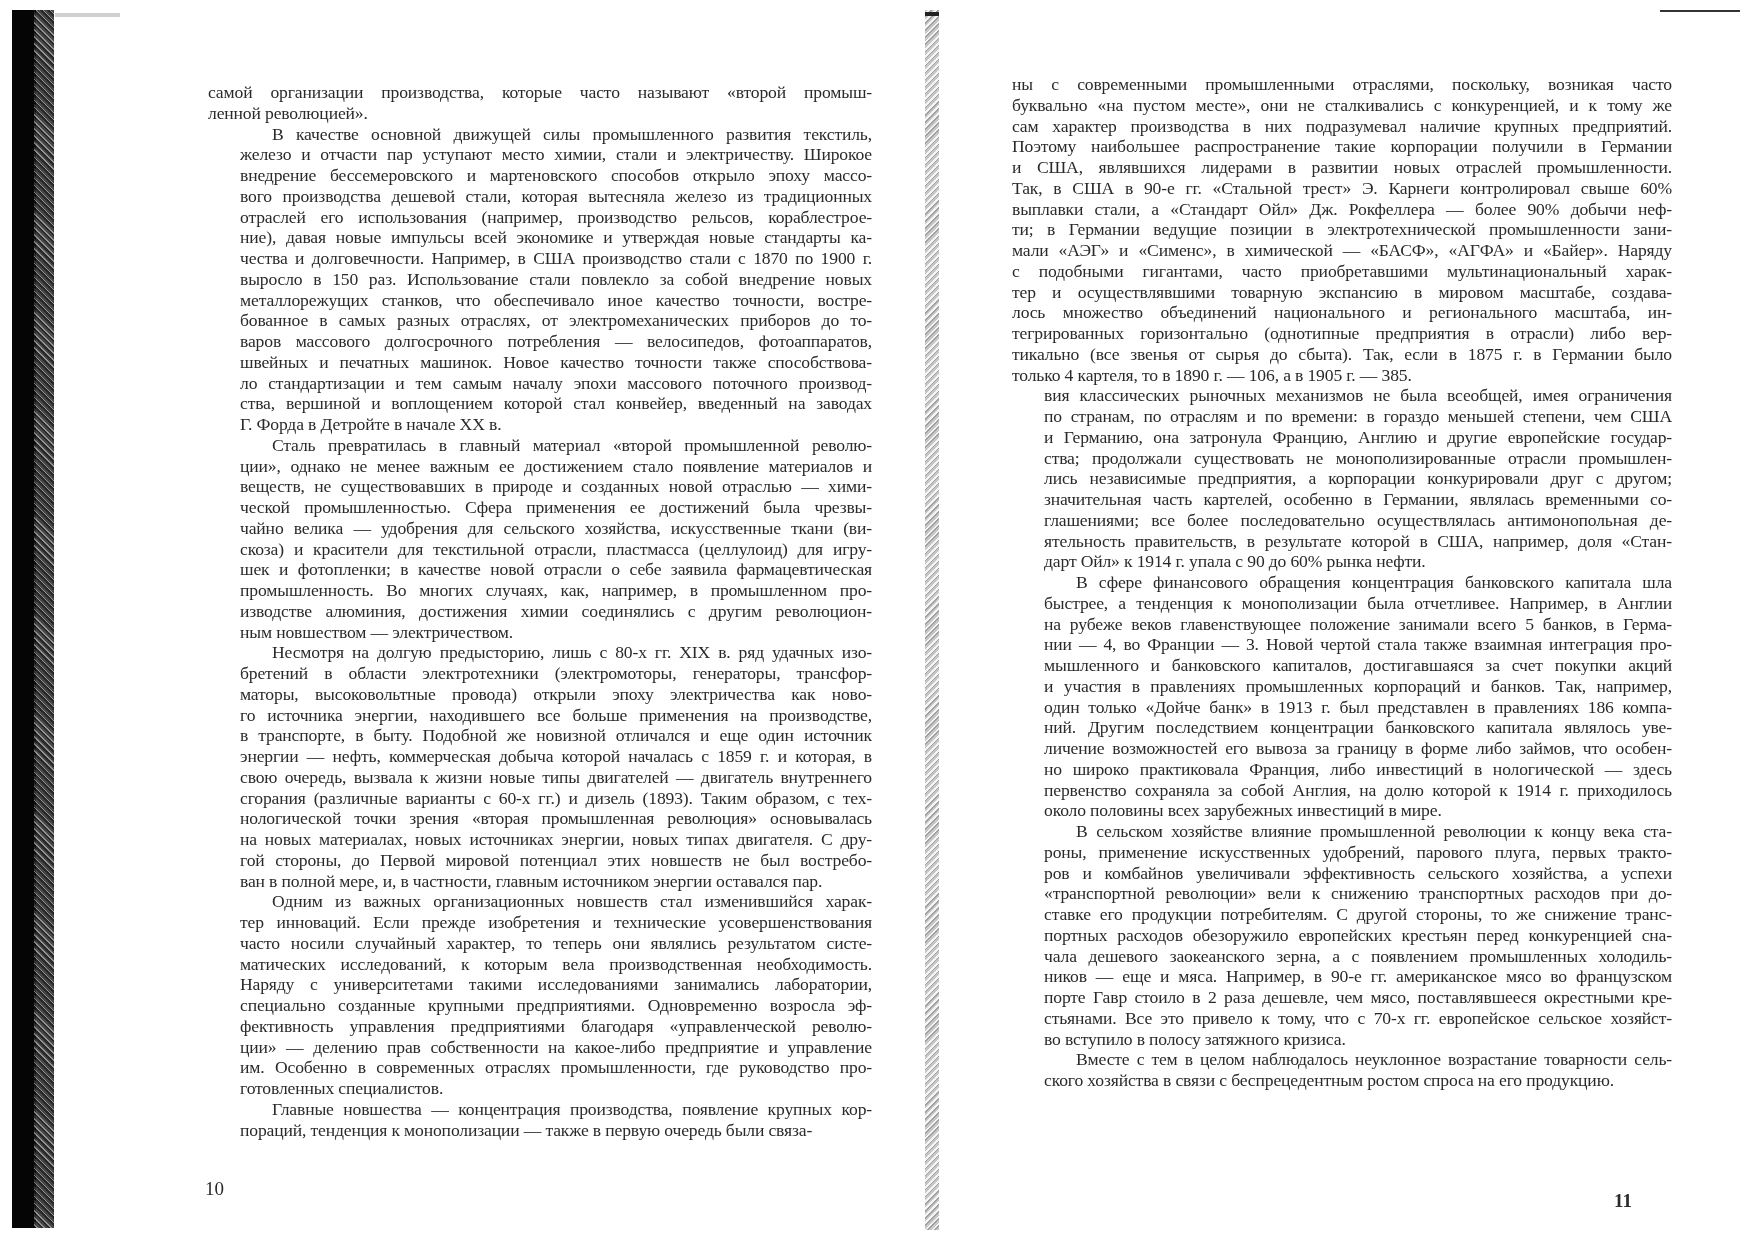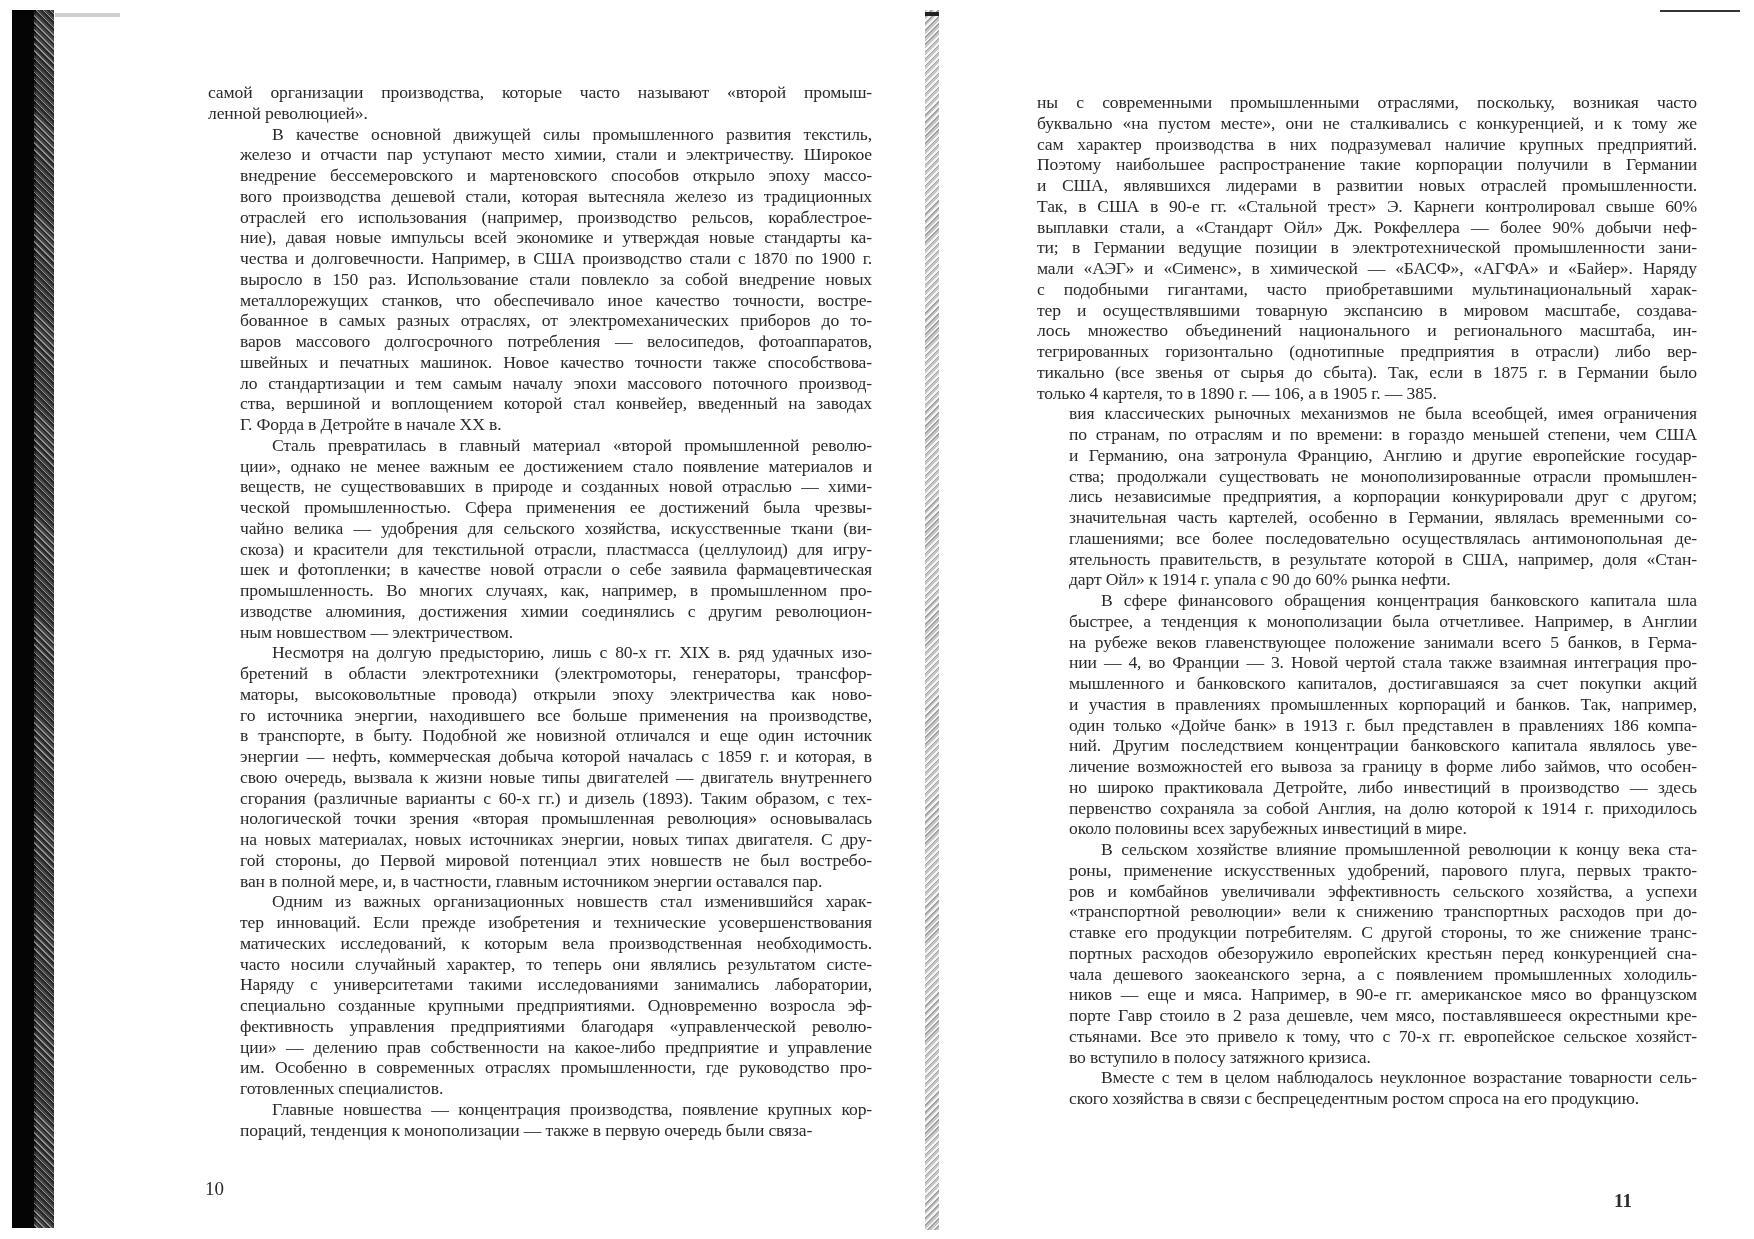--- a/index.html
+++ b/index.html
@@ -43,21 +43,21 @@
     letter-spacing: -0.15px;
   }
   .page-text p { margin: 0; text-indent: 0; }
   .page-text p.indent { text-indent: 32px; }
   .page-text .line {
     display: block; white-space: nowrap;
     text-align-last: justify;
   }
   .page-text .line.last { text-align-last: left; }
   #left-text  { left: 208px; top: 82px; width: 664px; }
-  #right-text { left: 1012px; top: 92px; width: 660px; margin-left: 25px; }
+  #right-text { left: 1012px; top: 74px; width: 660px; }
   .page-number {
     position: absolute; font-size: 19px; color: #2a2a2a;
   }
   #page-num-left  { left: 205px; top: 1178px; }
   #page-num-right { left: 1614px; top: 1190px; font-weight: bold; }
 </style>
 </head>
 <body>
 
 <div class="edge-black"></div>
@@ -111,22 +111,22 @@
       <span class="line">свою очередь, вызвала к жизни новые типы двигателей — двигатель внутреннего</span>
       <span class="line">сгорания (различные варианты с 60-х гг.) и дизель (1893). Таким образом, с тех-</span>
       <span class="line">нологической точки зрения «вторая промышленная революция» основывалась</span>
       <span class="line">на новых материалах, новых источниках энергии, новых типах двигателя. С дру-</span>
       <span class="line">гой стороны, до Первой мировой потенциал этих новшеств не был востребо-</span>
       <span class="line last">ван в полной мере, и, в частности, главным источником энергии оставался пар.</span>
     </p>
     <p class="indent">
       <span class="line" style="padding-left: 32px;">Одним из важных организационных новшеств стал изменившийся харак-</span>
       <span class="line">тер инноваций. Если прежде изобретения и технические усовершенствования</span>
+      <span class="line">часто носили случайный характер, то теперь они являлись результатом систе-</span>
       <span class="line">матических исследований, к которым вела производственная необходимость.</span>
-      <span class="line">часто носили случайный характер, то теперь они являлись результатом систе-</span>
       <span class="line">Наряду с университетами такими исследованиями занимались лаборатории,</span>
       <span class="line">специально созданные крупными предприятиями. Одновременно возросла эф-</span>
       <span class="line">фективность управления предприятиями благодаря «управленческой револю-</span>
       <span class="line">ции» — делению прав собственности на какое-либо предприятие и управление</span>
       <span class="line">им. Особенно в современных отраслях промышленности, где руководство про-</span>
       <span class="line last">готовленных специалистов.</span>
     </p>
     <p class="indent">
       <span class="line" style="padding-left: 32px;">Главные новшества — концентрация производства, появление крупных кор-</span>
       <span class="line last">пораций, тенденция к монополизации — также в первую очередь были связа-</span>
@@ -164,21 +164,21 @@
     <p class="indent">
       <span class="line" style="padding-left: 32px;">В сфере финансового обращения концентрация банковского капитала шла</span>
       <span class="line">быстрее, а тенденция к монополизации была отчетливее. Например, в Англии</span>
       <span class="line">на рубеже веков главенствующее положение занимали всего 5 банков, в Герма-</span>
       <span class="line">нии — 4, во Франции — 3. Новой чертой стала также взаимная интеграция про-</span>
       <span class="line">мышленного и банковского капиталов, достигавшаяся за счет покупки акций</span>
       <span class="line">и участия в правлениях промышленных корпораций и банков. Так, например,</span>
       <span class="line">один только «Дойче банк» в 1913 г. был представлен в правлениях 186 компа-</span>
       <span class="line">ний. Другим последствием концентрации банковского капитала являлось уве-</span>
       <span class="line">личение возможностей его вывоза за границу в форме либо займов, что особен-</span>
-      <span class="line">но широко практиковала Детройте, либо инвестиций в производство — здесь</span>
+      <span class="line">но широко практиковала Франция, либо инвестиций в нологической — здесь</span>
       <span class="line">первенство сохраняла за собой Англия, на долю которой к 1914 г. приходилось</span>
       <span class="line last">около половины всех зарубежных инвестиций в мире.</span>
     </p>
     <p class="indent">
       <span class="line" style="padding-left: 32px;">В сельском хозяйстве влияние промышленной революции к концу века ста-</span>
       <span class="line">роны, применение искусственных удобрений, парового плуга, первых тракто-</span>
       <span class="line">ров и комбайнов увеличивали эффективность сельского хозяйства, а успехи</span>
       <span class="line">«транспортной революции» вели к снижению транспортных расходов при до-</span>
       <span class="line">ставке его продукции потребителям. С другой стороны, то же снижение транс-</span>
       <span class="line">портных расходов обезоружило европейских крестьян перед конкуренцией сна-</span>

